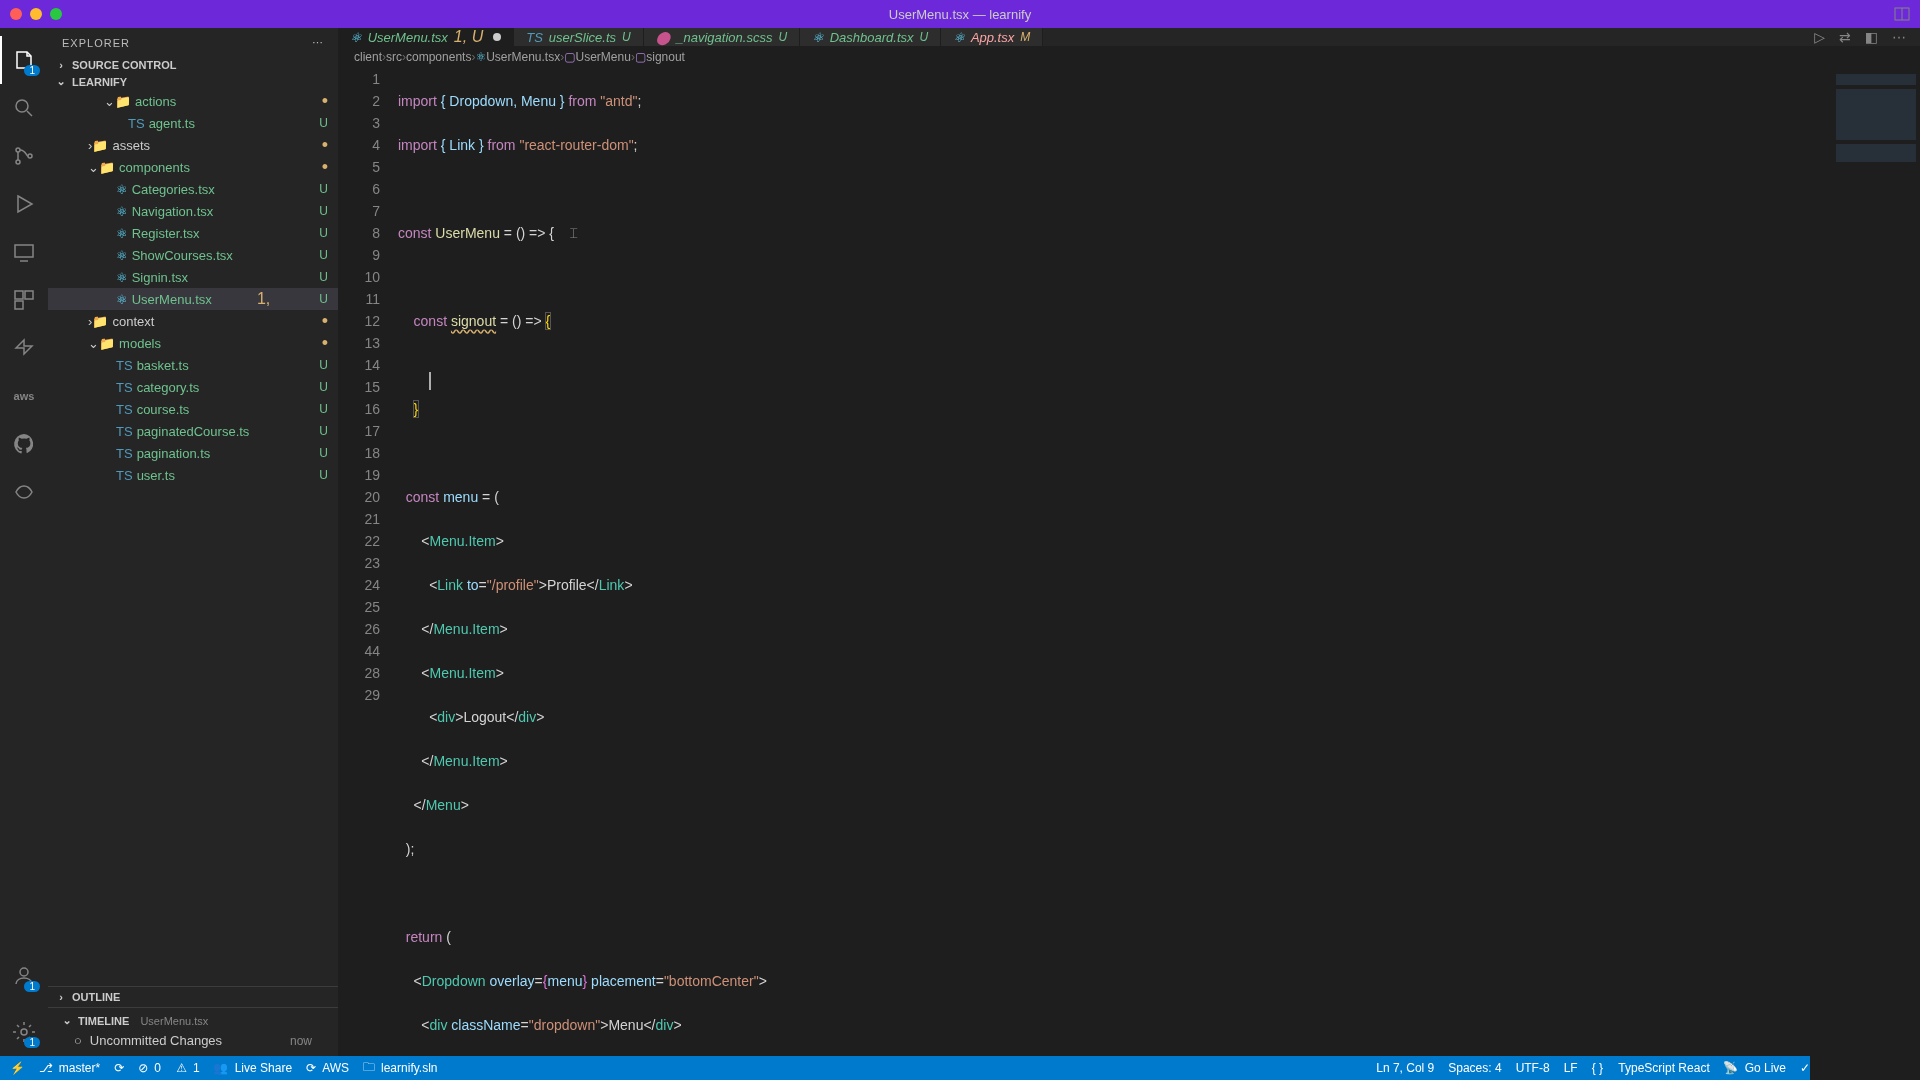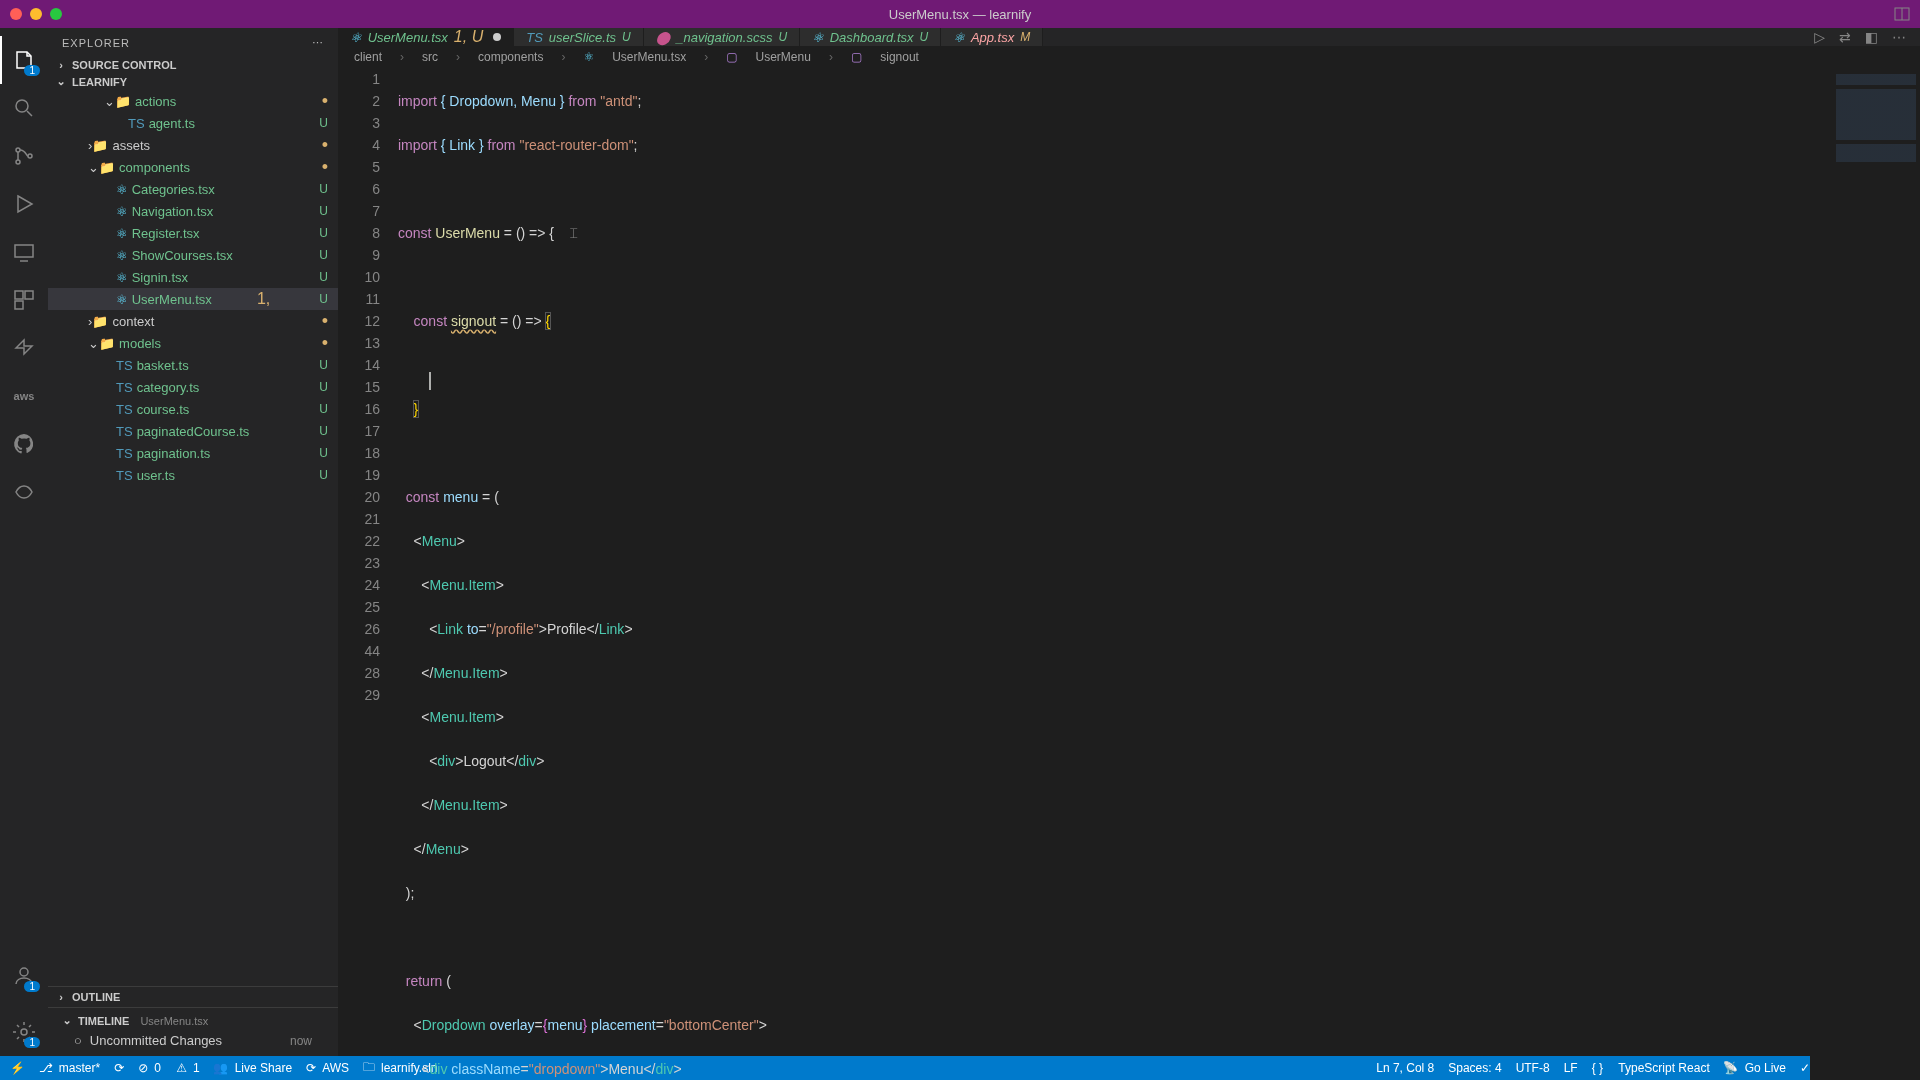--- a/index.html
+++ b/index.html
@@ -1,18 +1,18 @@
 <!DOCTYPE html>
 <html><head>
 <meta charset="utf-8">
 <style>
 * { margin: 0; padding: 0; box-sizing: border-box; font-family: -apple-system, "SF Pro Text", "Segoe UI", sans-serif; }
 body { background: #1e1e1e; color: #cccccc; width: 1920px; height: 1080px; overflow: hidden; font-size: 14px; }
 .window { display: flex; flex-direction: column; height: 100%; }
-.titlebar { height: 28px; background: #701a75; display: flex; align-items: center; padding: 0 10px; position: relative; justify-content: flex-end; }
+.titlebar { height: 28px; background: #6d28d9; display: flex; align-items: center; padding: 0 10px; position: relative; justify-content: flex-end; }
 .traffic { display: flex; gap: 8px; }
 .traffic span { width: 12px; height: 12px; border-radius: 50%; }
 .tl-red { background: #ff5f57; } .tl-yellow { background: #febc2e; } .tl-green { background: #28c840; }
 .title { position: absolute; left: 50%; transform: translateX(-50%); color: #cccccc; font-size: 13px; }
 .layout-icon { margin-left: auto; color: #858585; }
 .body { display: flex; flex: 1; min-height: 0; }
 .activitybar { width: 48px; background: #252526; display: flex; flex-direction: column; align-items: center; padding-top: 8px; }
 .activitybar .ab-item { width: 48px; height: 48px; display: flex; align-items: center; justify-content: center; color: #858585; cursor: pointer; position: relative; }
 .activitybar .ab-item.active { color: #fff; border-left: 2px solid #fff; }
 .badge { position: absolute; bottom: 8px; right: 8px; background: #007acc; color: #fff; font-size: 10px; border-radius: 8px; padding: 0 5px; }
@@ -34,21 +34,21 @@
 .status-m { color: #d9b16e; margin-left: auto; font-size: 12px; }
 .dot-m { color: #d9b16e; margin-left: auto; font-size: 18px; line-height: 10px; }
 .fname-u { color: #6fc28e; }
 .warn-count { color: #d9b16e; font-size: 16px; margin-left: auto; padding-right: 4px; }
 .editor-area { flex: 1; display: flex; flex-direction: column; background: #1e1e1e; min-width: 0; }
 .tabs { display: flex; background: #252526; height: 36px; align-items: stretch; }
 .tab { display: flex; align-items: center; gap: 6px; padding: 0 12px; background: #2d2d2d; border-right: 1px solid #1e1e1e; font-size: 13px; cursor: pointer; color: #969696; font-style: italic; }
 .tab.active { background: #1e1e1e; color: #fff; font-style: italic; }
 .tab .mod-dot { width: 8px; height: 8px; border-radius: 50%; background: #cccccc; }
 .tab-actions { margin-left: auto; display: flex; align-items: center; gap: 14px; padding: 0 14px; color: #858585; }
-.breadcrumb { display: flex; align-items: center; gap: 18px; padding: 4px 16px; font-size: 12px; color: #a0a0a0; background: #1e1e1e; }
+.breadcrumb { display: flex; align-items: center; gap: 0; padding: 4px 16px; font-size: 12px; color: #a0a0a0; background: #1e1e1e; }
 .breadcrumb .sep { color: #666; }
 .editor { flex: 1; display: flex; font-family: "JetBrains Mono", "SF Mono", Menlo, monospace; font-size: 14px; line-height: 22px; position: relative; }
 .gutter { width: 60px; color: #858585; text-align: right; padding-right: 18px; user-select: none; }
 .code { flex: 1; white-space: pre; color: #d4d4d4; position: relative; }
 .cursor-mark { display: inline-block; position: relative; }
 .cursor-mark::after { content: ""; position: absolute; top: 2px; left: 0; width: 2px; height: 18px; background: #aeafad; }
 .minimap { width: 110px; background: #1e1e1e; position: relative; }
 .minimap-content { position: absolute; top: 6px; right: 4px; width: 80px; height: 110px; background: linear-gradient(#2d3a4a 0 10%, transparent 10% 14%, #2d3a4a 14% 60%, transparent 60% 64%, #2d3a4a 64% 80%, transparent 80%); opacity: 0.6; }
 .kw { color: #c586c0; } .id { color: #9cdcfe; } .fn { color: #dcdcaa; } .str { color: #ce9178; } .punc { color: #d4d4d4; } .tag { color: #4ec9b0; } .attr { color: #9cdcfe; } .brace { color: #ffd700; } .brace2 { color: #da70d6; } .comp { color: #4ec9b0; }
 .squiggle { text-decoration: underline wavy #d9b16e; text-underline-offset: 3px; }
@@ -387,21 +387,20 @@
 <div><span class="kw">import</span> <span class="id">{ Dropdown, Menu }</span> <span class="kw">from</span> <span class="str">"antd"</span>;</div>
 <div><span class="kw">import</span> <span class="id">{ Link }</span> <span class="kw">from</span> <span class="str">"react-router-dom"</span>;</div>
 <div> </div>
 <div><span class="kw">const</span> <span class="fn">UserMenu</span> <span>= () =&gt; {</span>    <span style="color:#858585">⌶</span></div>
 <div> </div>
 <div>    <span class="kw">const</span> <span class="fn squiggle">signout</span> <span>= () =&gt; </span><span class="brace" style="outline:1px solid #555">{</span></div>
 <div>        <span class="cursor-mark"></span></div>
 <div>    <span class="brace" style="outline:1px solid #555">}</span></div>
 <div> </div>
 <div>  <span class="kw">const</span> <span class="id">menu</span> <span>= (</span></div>
-<div>    <span class="punc">&lt;</span><span class="comp">Menu</span><span class="punc">&gt;</span></div>
 <div>      <span class="punc">&lt;</span><span class="comp">Menu.Item</span><span class="punc">&gt;</span></div>
 <div>        <span class="punc">&lt;</span><span class="comp">Link</span><span class="attr"> to</span><span>=</span><span class="str">"/profile"</span><span class="punc">&gt;</span><span>Profile</span><span class="punc">&lt;/</span><span class="comp">Link</span><span class="punc">&gt;</span></div>
 <div>      <span class="punc">&lt;/</span><span class="comp">Menu.Item</span><span class="punc">&gt;</span></div>
 <div>      <span class="punc">&lt;</span><span class="comp">Menu.Item</span><span class="punc">&gt;</span></div>
 <div>        <span class="punc">&lt;</span><span class="tag">div</span><span class="punc">&gt;</span><span>Logout</span><span class="punc">&lt;/</span><span class="tag">div</span><span class="punc">&gt;</span></div>
 <div>      <span class="punc">&lt;/</span><span class="comp">Menu.Item</span><span class="punc">&gt;</span></div>
 <div>    <span class="punc">&lt;/</span><span class="comp">Menu</span><span class="punc">&gt;</span></div>
 <div>  <span>);</span></div>
 <div> </div>
 <div>  <span class="kw">return</span><span> (</span></div>
@@ -435,21 +434,21 @@
       </div>
     <div class="group">
         <span>⟳</span>
         <span>AWS</span>
       </div>
     <div class="group">
         <span>🗀</span>
         <span>learnify.sln</span>
       </div>
     <div class="right">
-      <div class="group">Ln 7, Col 8</div>
+      <div class="group">Ln 7, Col 9</div>
       <div class="group">Spaces: 4</div>
       <div class="group">UTF-8</div>
       <div class="group">LF</div>
       <div class="group"><span>{ }</span>&nbsp;<span>TypeScript React</span></div>
       <div class="group">
           <span>📡</span>
           <span>Go Live</span>
         </div>
       <div class="group">
           <span>✓</span>

